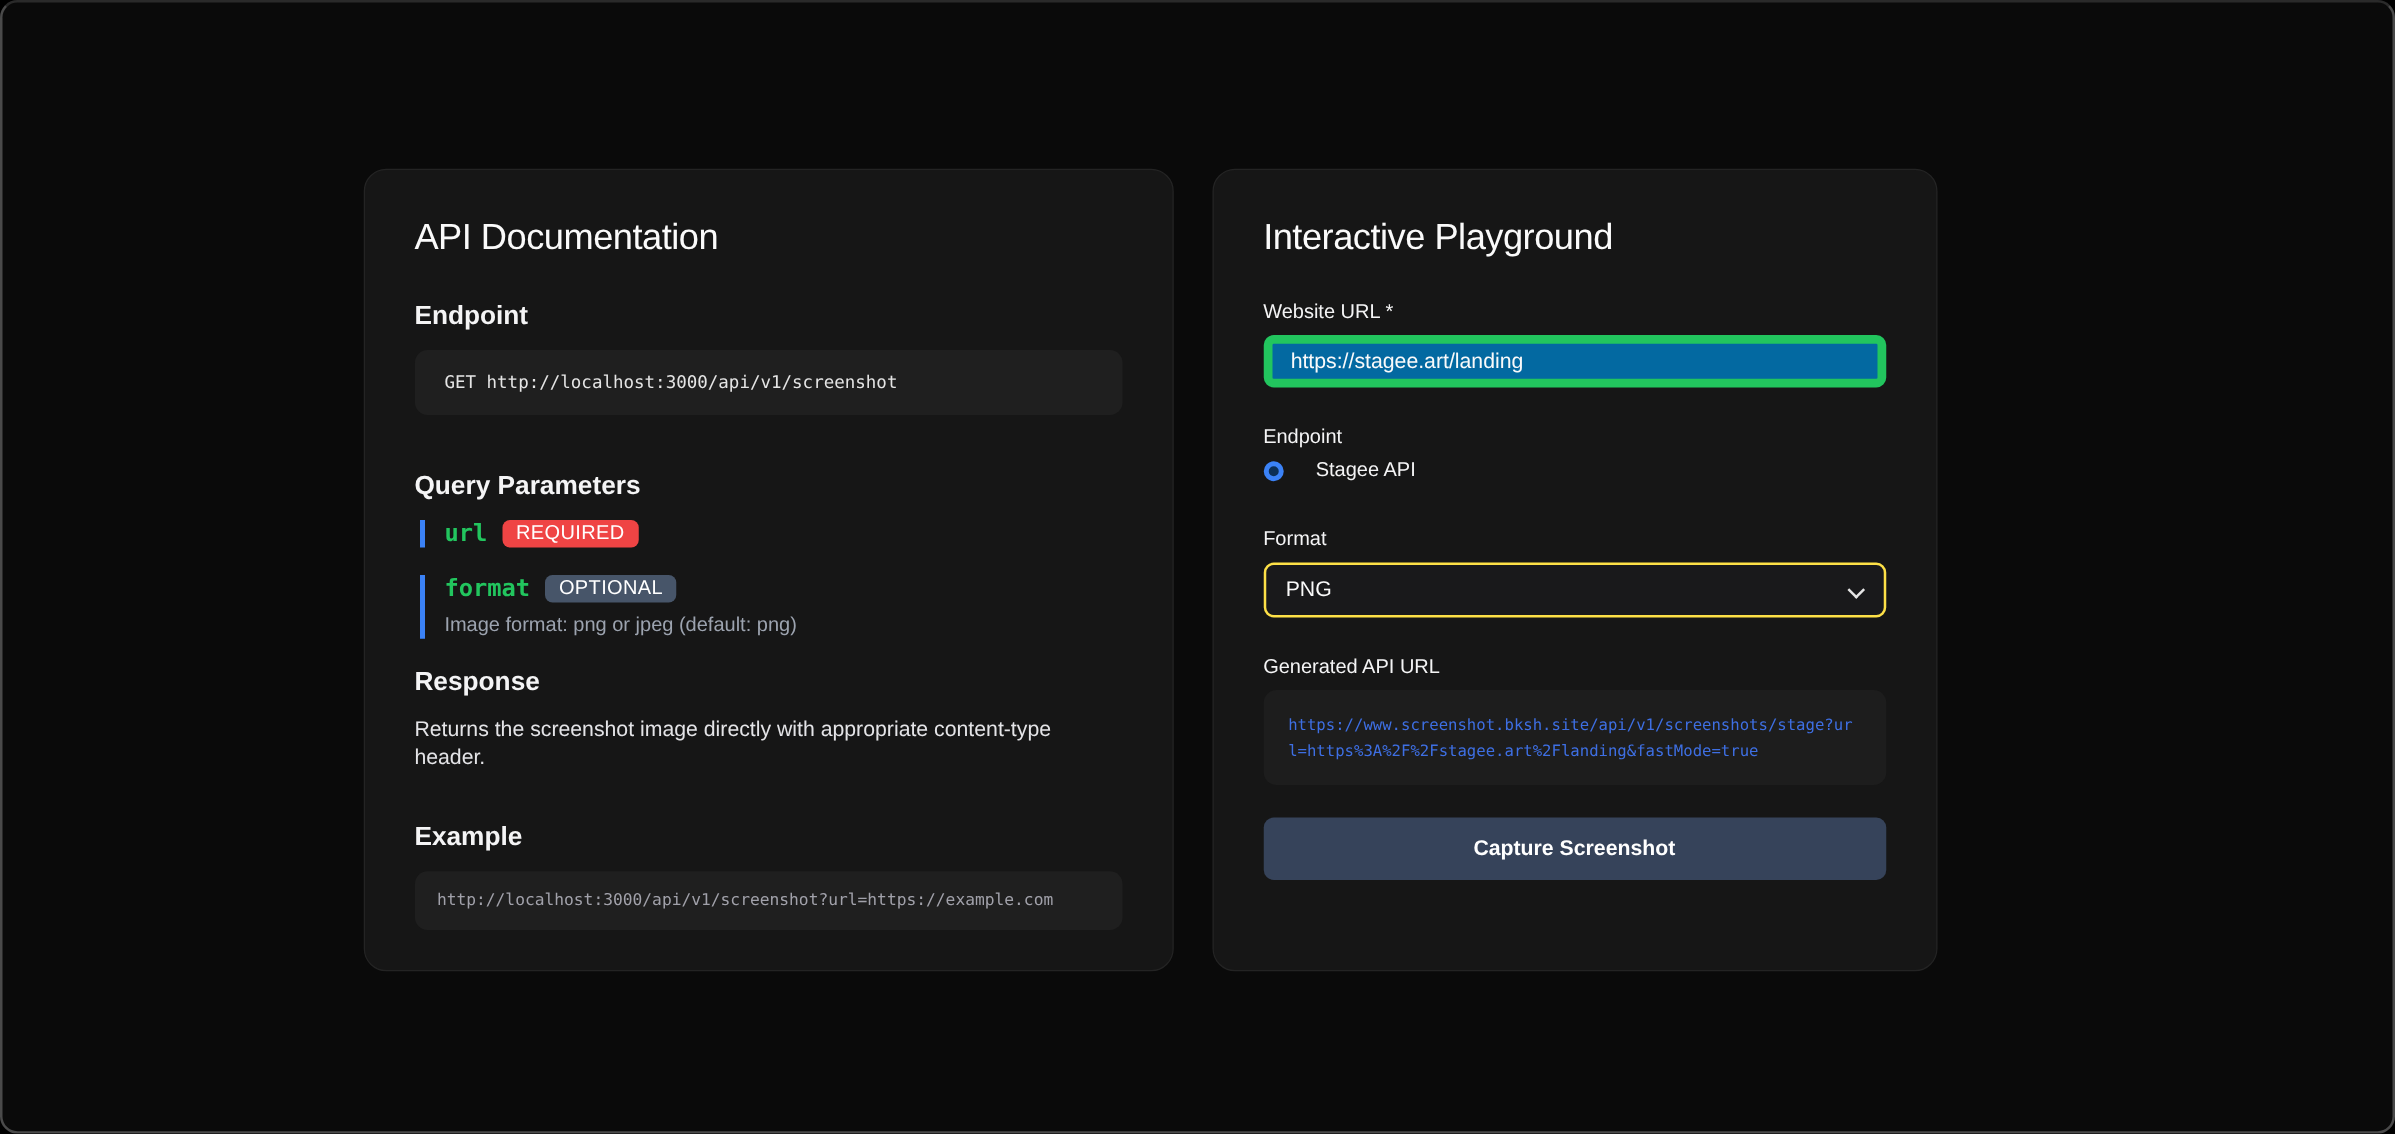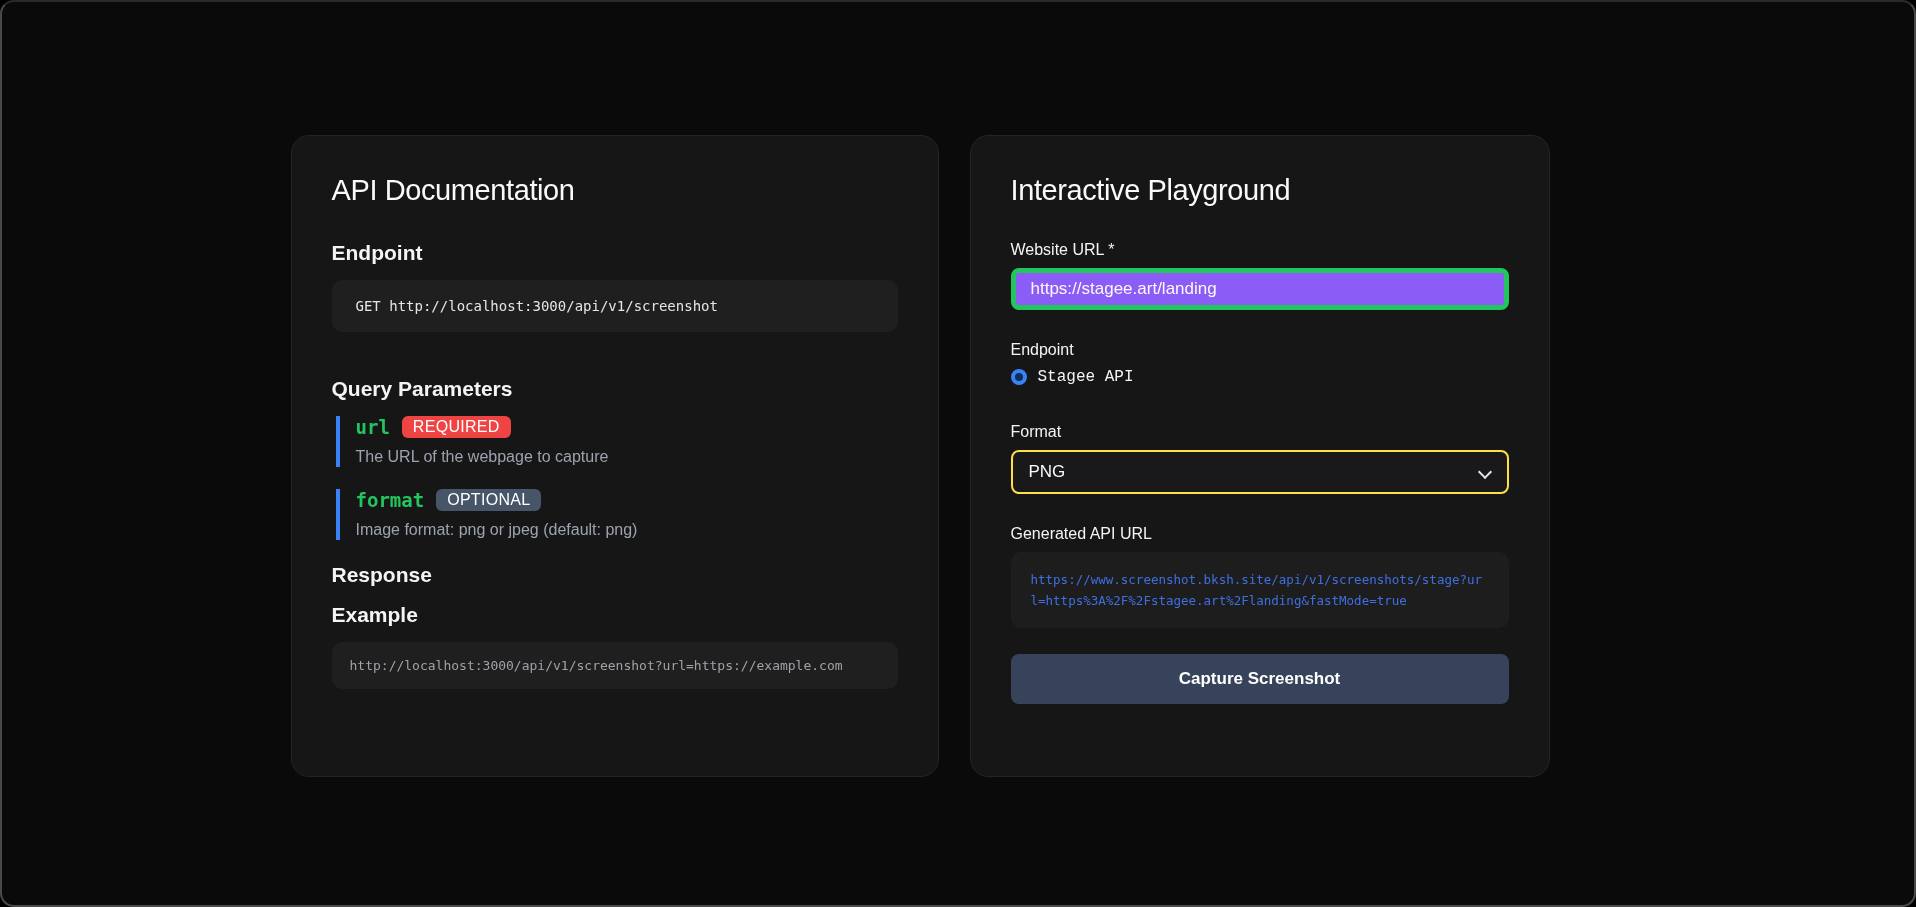--- a/index.html
+++ b/index.html
@@ -102,37 +102,36 @@
   .field-label {
     display: block;
     color: #f4f4f5;
     font-size: 16px;
     line-height: 19px;
     margin-bottom: 9px;
   }
   .text-input {
     width: 100%;
     height: 42px;
-    background: #8b5cf6;
-    border: 5px solid #22c55e;
+    background: #0369a1;
+    border: 7px solid #22c55e;
     border-radius: 8px;
     color: #fafafa;
     font-family: "Liberation Sans", sans-serif;
     font-size: 17px;
     padding: 0 15px;
     margin-bottom: 30px;
     outline: none;
   }
   .radio-row {
     display: flex;
     align-items: center;
-    gap: 11px;
+    gap: 26px;
     margin: 2px 0 36px 0;
     cursor: pointer;
-    font-family: Liberation Mono, monospace;
   }
   .radio-dot {
     width: 16px; height: 16px;
     border-radius: 50%;
     border: 4px solid #3b82f6;
     background: #0c2f55;
     flex: 0 0 auto;
   }
   .radio-label { color: #f4f4f5; font-size: 16px; }
   .select-box {
@@ -200,32 +199,32 @@
       <h2 class="section-heading">Endpoint</h2>
       <div class="codeblock">GET http://localhost:3000/api/v1/screenshot</div>
 
       <h2 class="section-heading">Query Parameters</h2>
       <div class="qp-block">
         <div class="param">
           <div class="param-row">
             <span class="param-name">url</span>
             <span class="badge badge-required">REQUIRED</span>
           </div>
-          <p class="param-desc">The URL of the webpage to capture</p>
         </div>
         <div class="param">
           <div class="param-row">
             <span class="param-name">format</span>
             <span class="badge badge-optional">OPTIONAL</span>
           </div>
           <p class="param-desc">Image format: png or jpeg (default: png)</p>
         </div>
       </div>
 
       <h2 class="section-heading">Response</h2>
+      <p class="response-text">Returns the screenshot image directly with appropriate content-type header.</p>
 
       <h2 class="section-heading">Example</h2>
       <div class="codeblock example">http://localhost:3000/api/v1/screenshot?url=https://example.com</div>
     </section>
 
     <section class="card card-right">
       <h1 class="card-title">Interactive Playground</h1>
 
       <label class="field-label">Website URL *</label>
       <input type="text" class="text-input" value="https://stagee.art/landing" style="">

